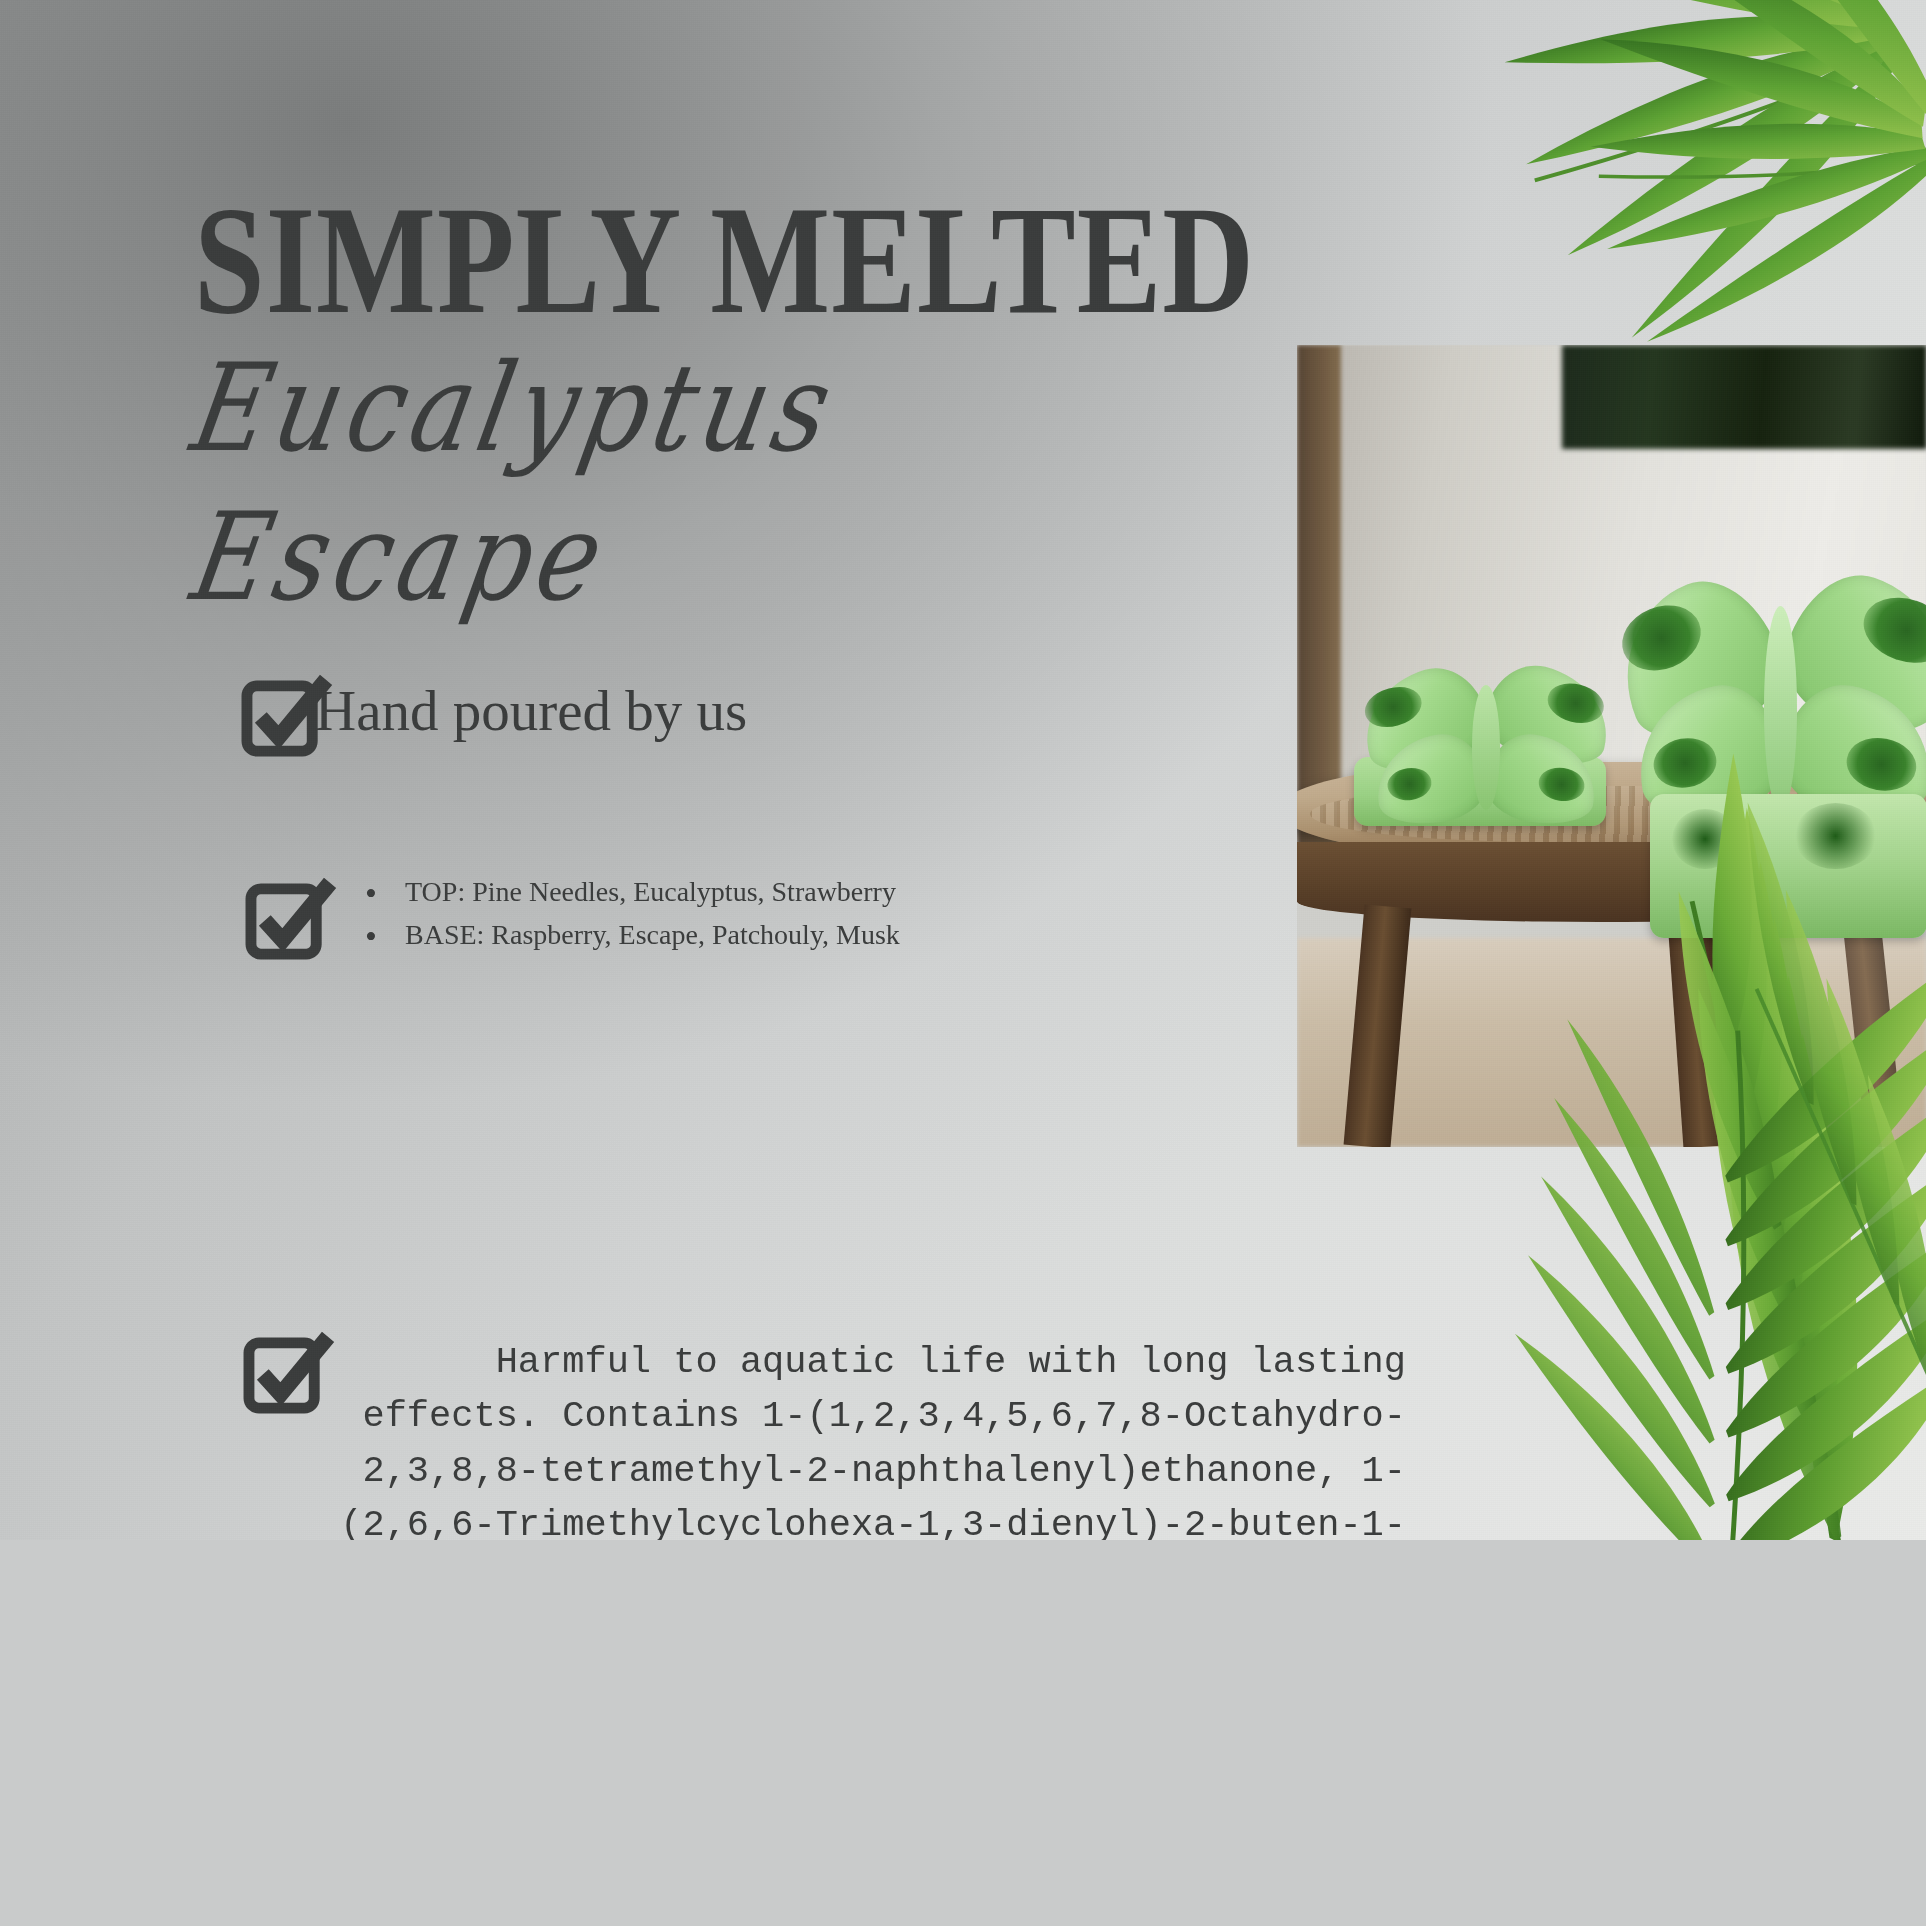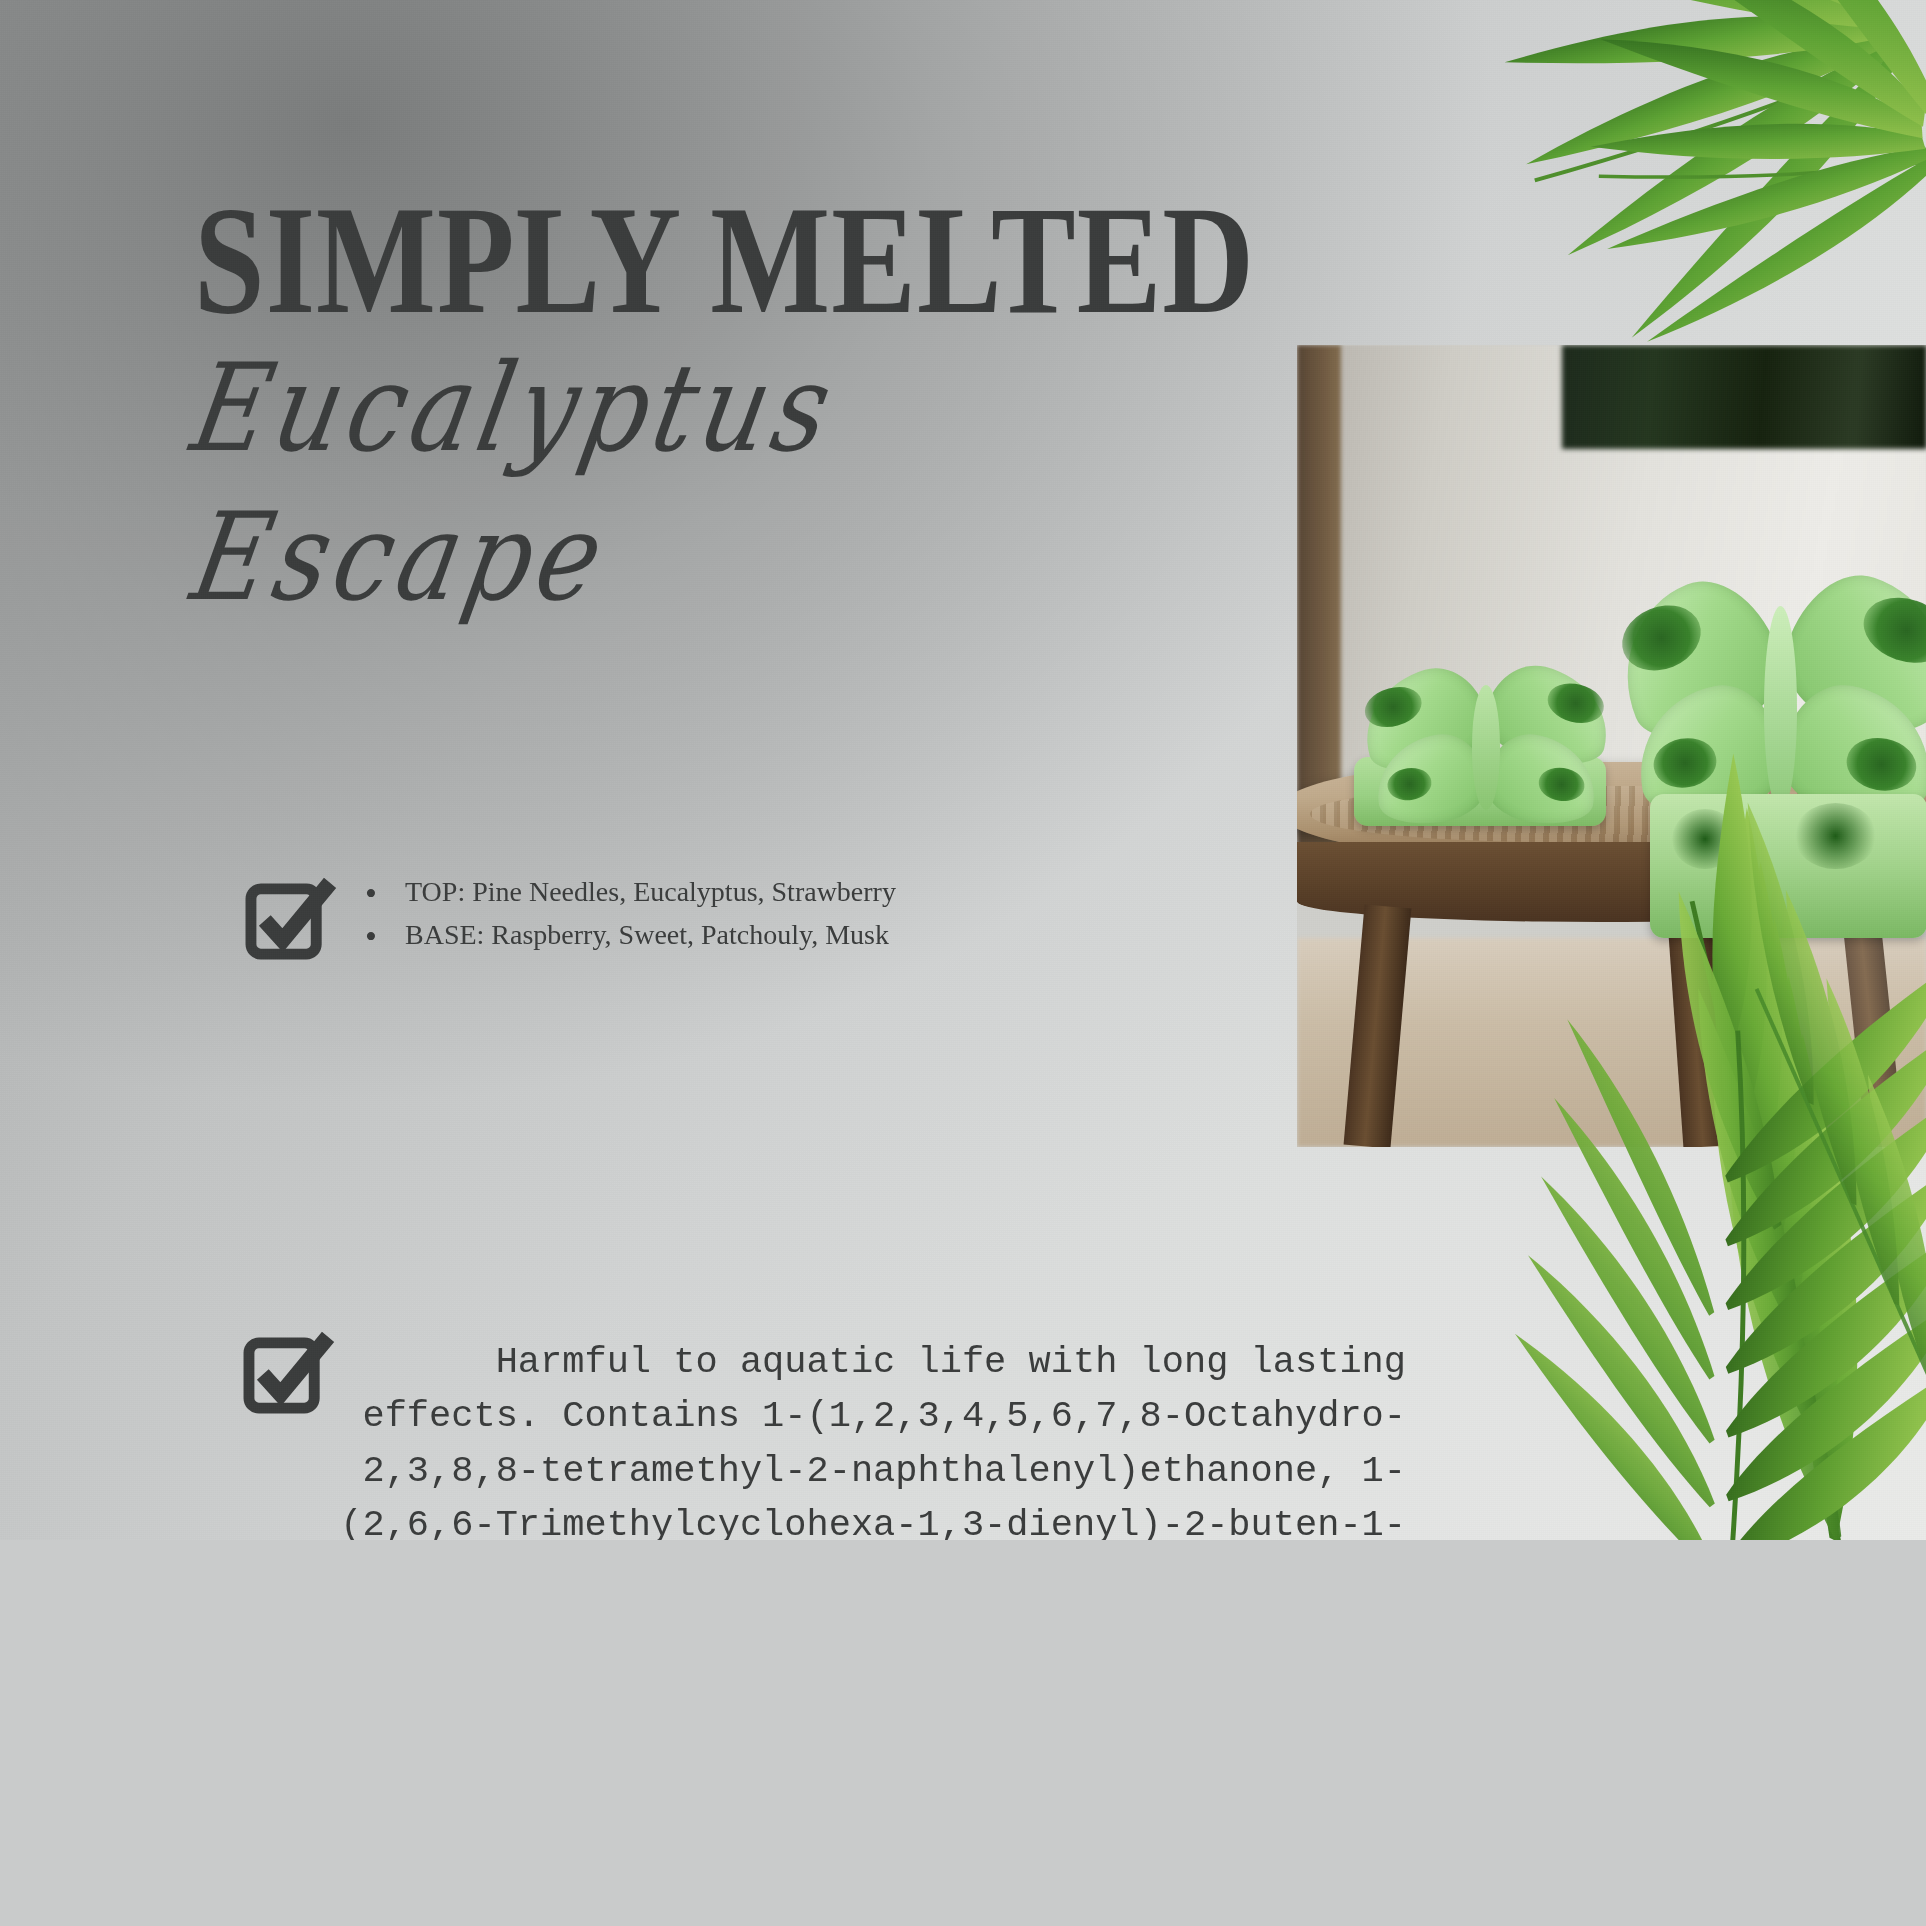--- a/index.html
+++ b/index.html
@@ -202,32 +202,41 @@
 </head>
 <body>
 
 <div id="poster">
 
   <div class="title">SIMPLY MELTED</div>
 
   <div class="script" id="script1"><span>Eucalyptus</span></div>
   <div class="script" id="script2"><span>Escape</span></div>
 
+  <div class="row" id="row-hand">
+    <div class="cbox">
+      <svg viewBox="0 0 96 90" xmlns="http://www.w3.org/2000/svg">
+        <rect x="6" y="14" width="66" height="66" rx="10" ry="10" fill="none" stroke="#3a3c3c" stroke-width="11"></rect>
+        <path d="M20 46 L38 66 L86 8" fill="none" stroke="#3a3c3c" stroke-width="16" stroke-linecap="butt" stroke-linejoin="miter"></path>
+      </svg>
+    </div>
+    <div class="label">Hand poured by us</div>
+  </div>
 
   <div class="row" id="row-notes">
     <div class="cbox">
       <svg viewBox="0 0 96 90" xmlns="http://www.w3.org/2000/svg">
         <rect x="6" y="14" width="66" height="66" rx="10" ry="10" fill="none" stroke="#3a3c3c" stroke-width="11"></rect>
         <path d="M20 46 L38 66 L86 8" fill="none" stroke="#3a3c3c" stroke-width="16" stroke-linecap="butt" stroke-linejoin="miter"></path>
       </svg>
     </div>
     <div class="noteswrap">
       <ul class="notes">
         <li>TOP: Pine Needles, Eucalyptus, Strawberry</li>
-        <li>BASE: Raspberry, Sweet, Patchouly, Musk</li>
+        <li>BASE: Raspberry, Escape, Patchouly, Musk</li>
       </ul>
     </div>
   </div>
 
   <div class="row" id="row-warning">
     <div class="cbox">
       <svg viewBox="0 0 96 90" xmlns="http://www.w3.org/2000/svg">
         <rect x="6" y="14" width="66" height="66" rx="10" ry="10" fill="none" stroke="#3a3c3c" stroke-width="11"></rect>
         <path d="M20 46 L38 66 L86 8" fill="none" stroke="#3a3c3c" stroke-width="16" stroke-linecap="butt" stroke-linejoin="miter"></path>
       </svg>

